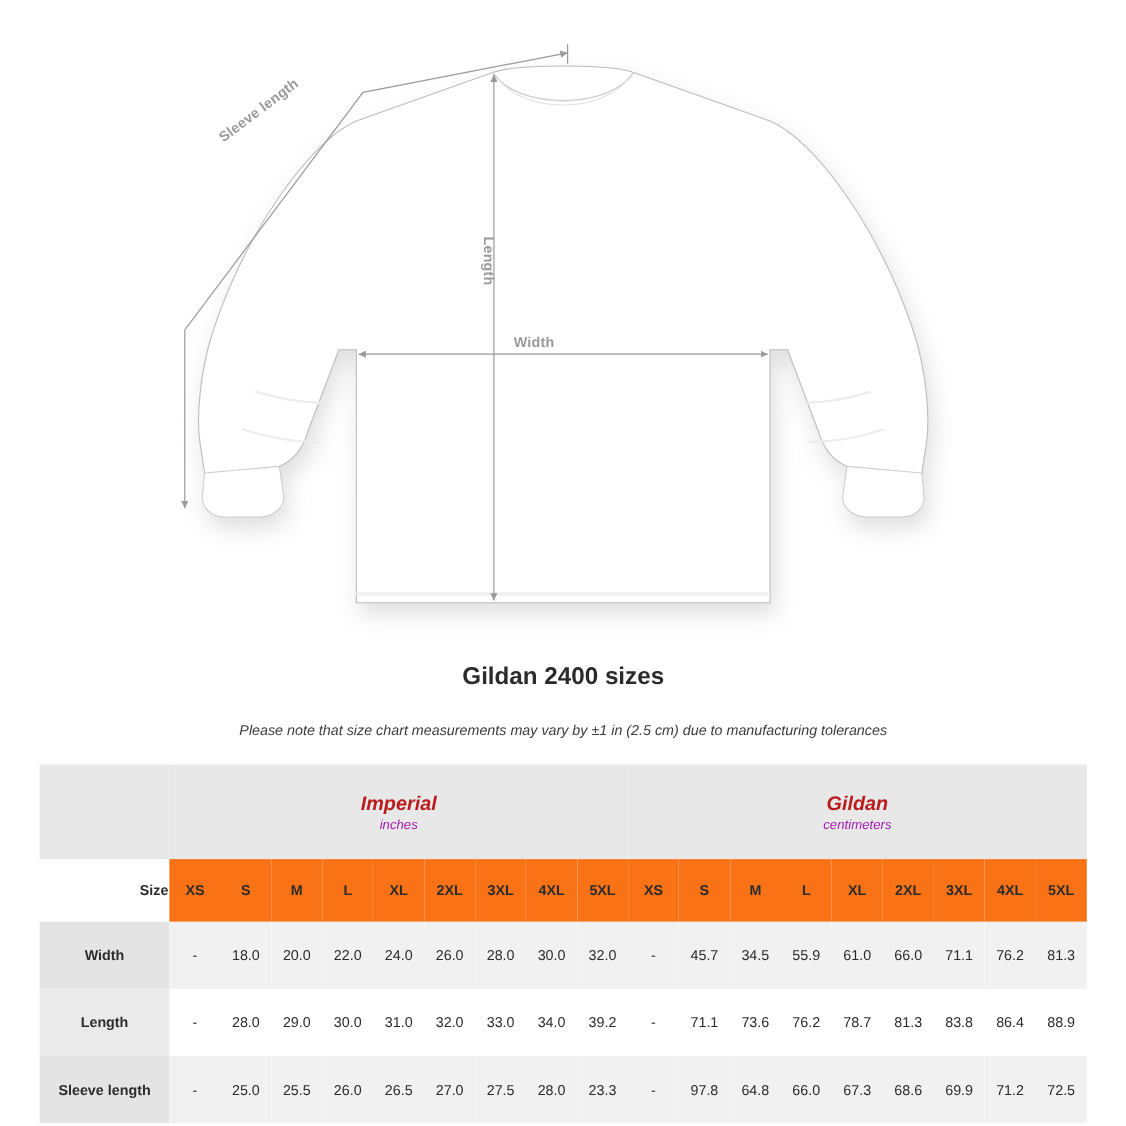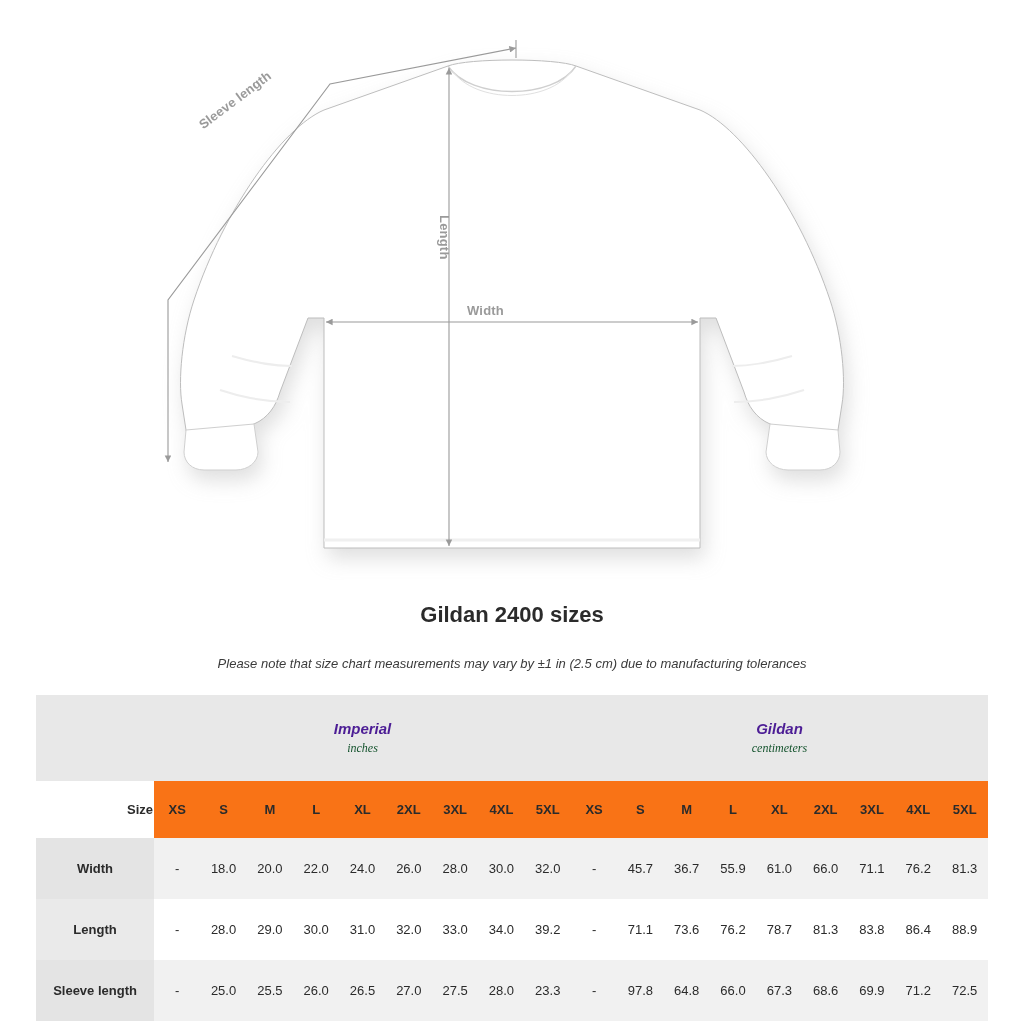--- a/index.html
+++ b/index.html
@@ -90,34 +90,33 @@
     text-align: center;
     font-size: 13px;
     color: #2b2b2b;
   }
   .sys-head {
     background: #e8e8e8;
     height: 84px;
     vertical-align: middle;
   }
   .sys-head .sys-name {
-    font-size: 15px;
+    font-size: 18px;
     font-style: italic;
     font-weight: bold;
-    color: #4c1d95;
+    color: #b91c1c;
     display: block;
     line-height: 1.25;
   }
   .sys-head .sys-unit {
     font-size: 12px;
     font-style: italic;
-    color: #14532d;
+    color: #a21caf;
     display: block;
     margin-top: 2px;
-    font-family: Liberation Serif, serif;
   }
   .corner-cell {
     background: #e8e8e8;
     width: 118px;
   }
   .row-head {
     background: #eaeaea;
     font-weight: bold;
     font-size: 13px;
     color: #2e2e2e;
@@ -289,21 +288,21 @@
             <td>18.0</td>
             <td>20.0</td>
             <td>22.0</td>
             <td>24.0</td>
             <td>26.0</td>
             <td>28.0</td>
             <td>30.0</td>
             <td>32.0</td>
             <td>-</td>
             <td>45.7</td>
-            <td>36.7</td>
+            <td>34.5</td>
             <td>55.9</td>
             <td>61.0</td>
             <td>66.0</td>
             <td>71.1</td>
             <td>76.2</td>
             <td>81.3</td>
           </tr>
           <tr class="data-row">
             <td class="row-head">Length</td>
             <td>-</td>

